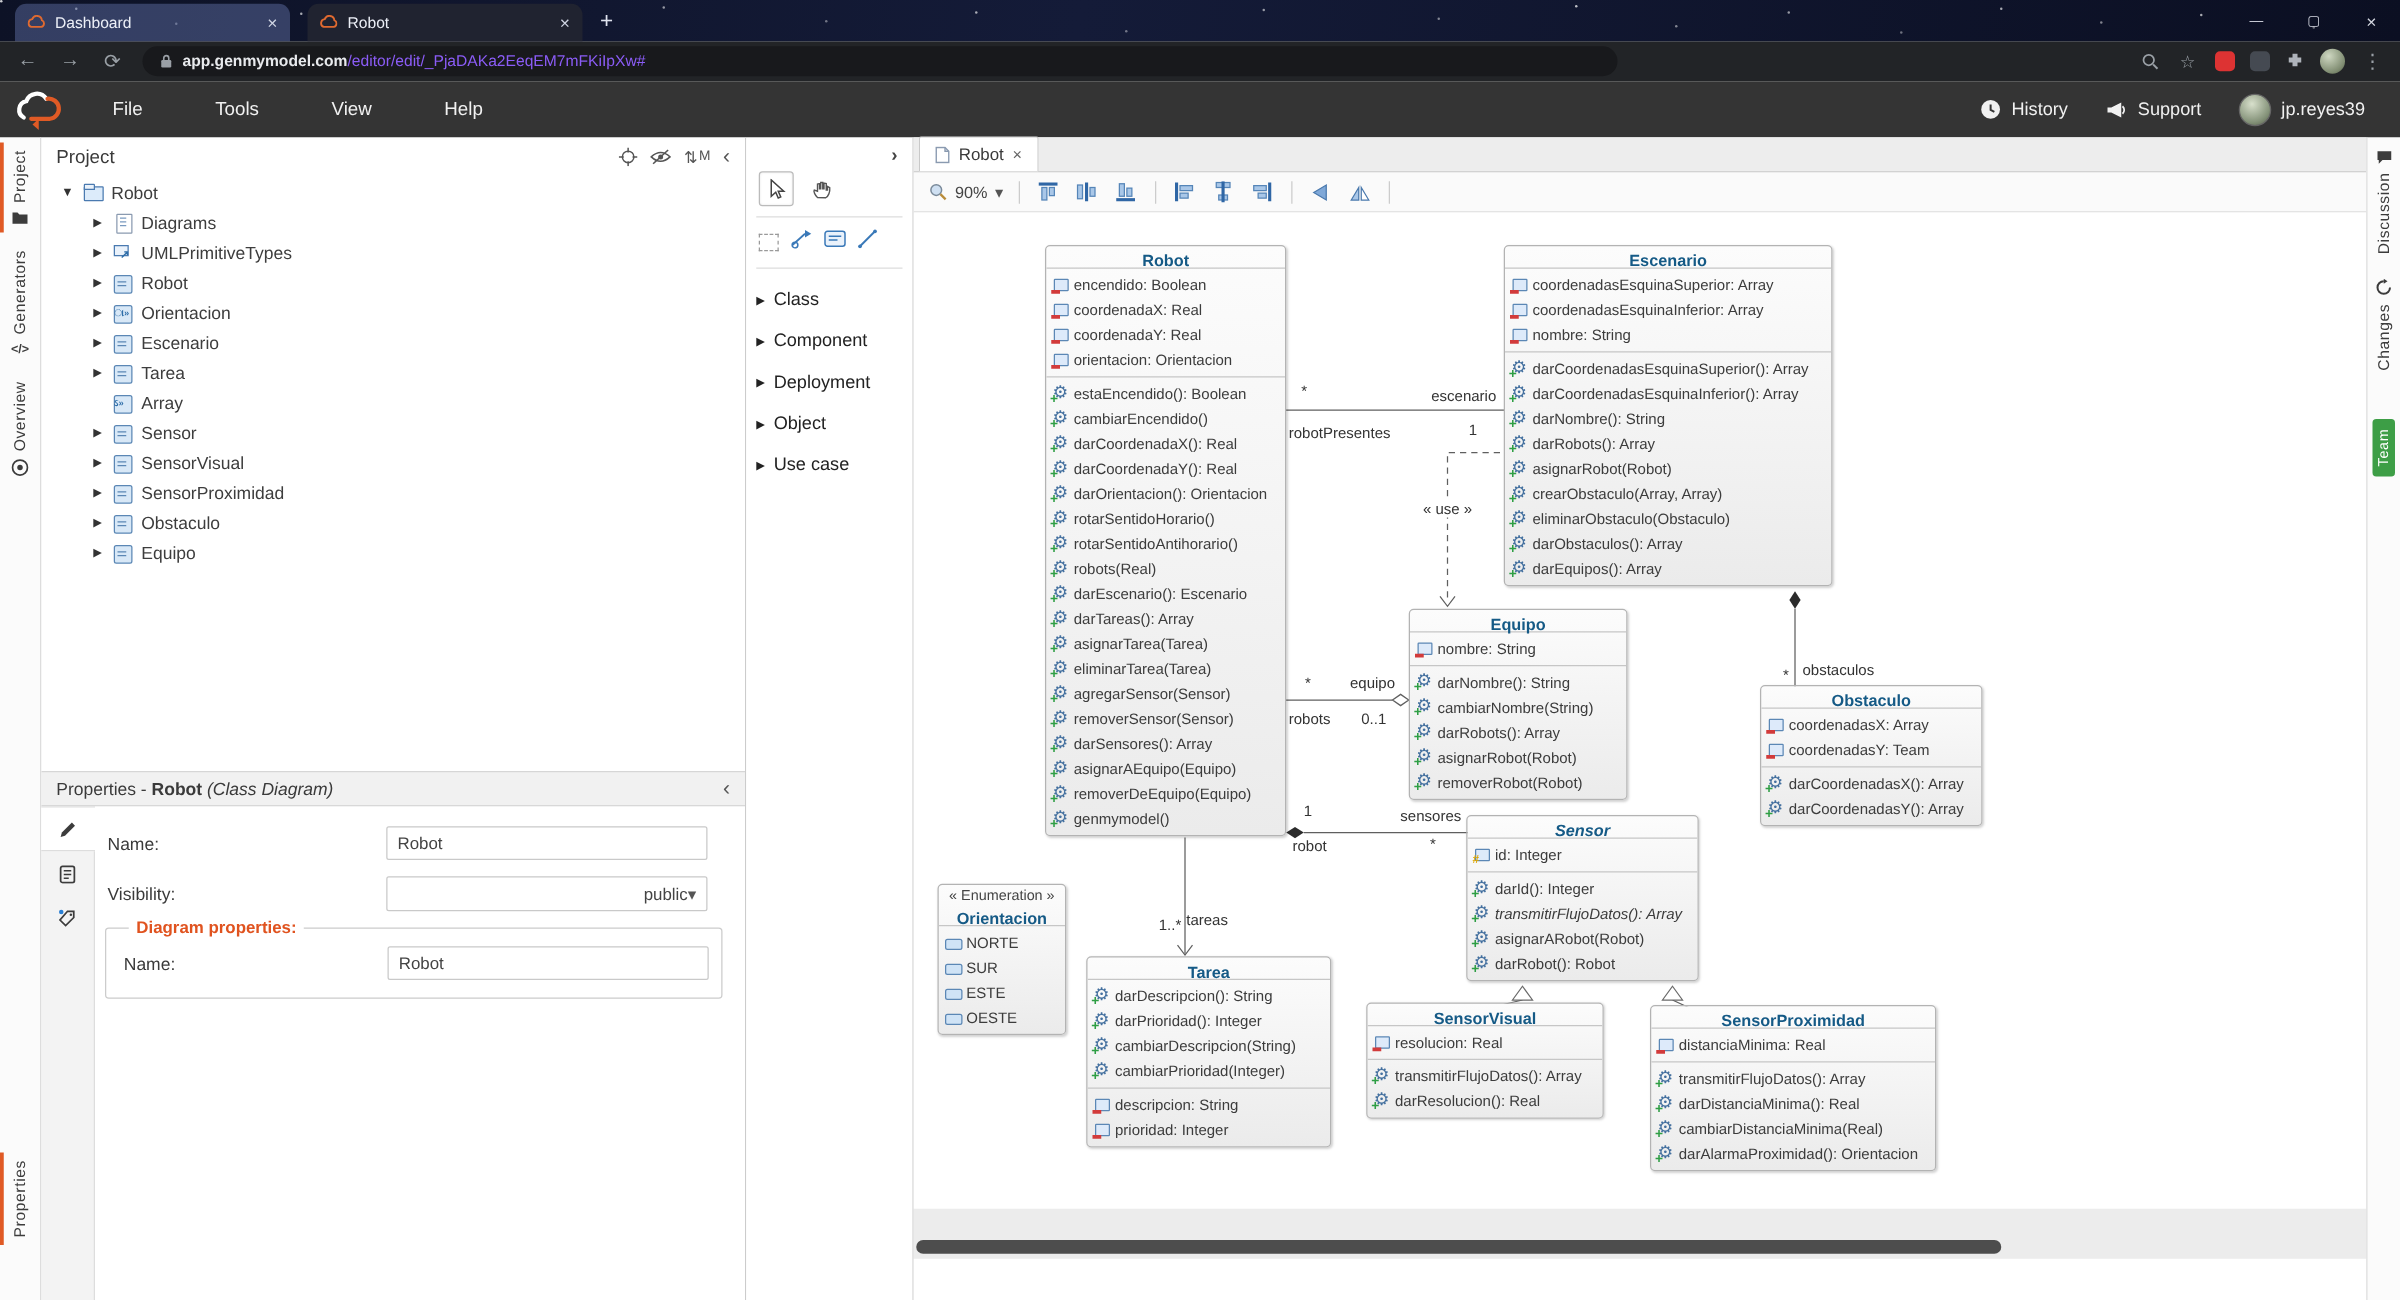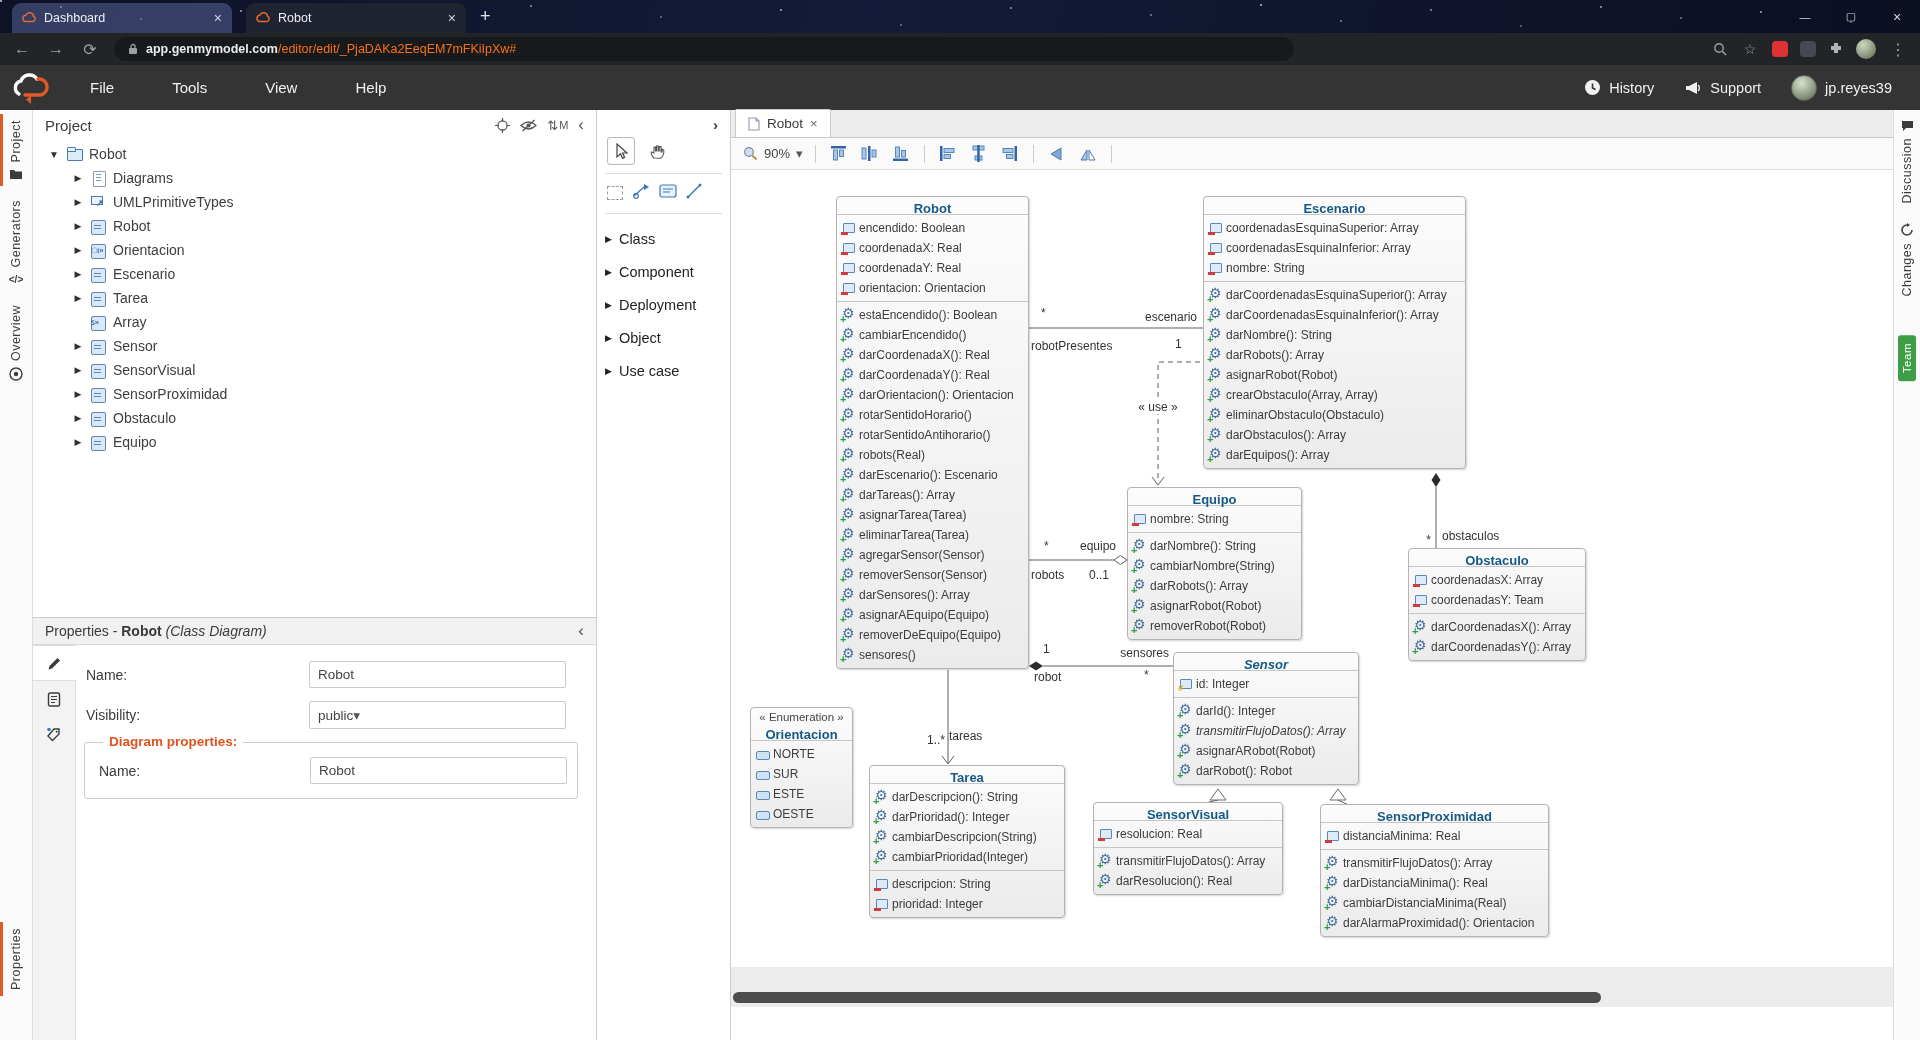--- a/index.html
+++ b/index.html
@@ -21,21 +21,21 @@
   .tab .tab-title{flex:1;white-space:nowrap;overflow:hidden}
   .tab .tab-close{font-size:14px;color:#cfd4e2;cursor:default}
   .newtab{color:#dfe3ee;font-size:18px;margin:0 0 6px 14px;z-index:2}
   .wincontrols{position:absolute;right:0;top:0;height:33px;display:flex;z-index:3}
   .wincontrols span{width:46px;height:33px;display:flex;align-items:center;justify-content:center;color:#d4d7e0;font-size:11px}
   .urlbar{height:32px;background:#222427;display:flex;align-items:center;gap:14px;padding:0 12px}
   .nav-ico{color:#9aa0a6;font-size:16px;width:20px;text-align:center}
   .omnibox{flex:0 0 1180px;height:24px;background:#18191c;border-radius:13px;display:flex;align-items:center;gap:8px;padding:0 14px;font-size:12.5px}
   .omnibox .lock{flex:0 0 auto}
   .url-domain{color:#e8eaed;font-weight:bold}
-  .url-path{color:#f97316}
+  .url-path{color:#8b5cf6}
   .chrome-right{display:flex;align-items:center;gap:12px;margin-left:auto}
   .ext-dot{width:16px;height:16px;border-radius:4px}
   .avatar-sm{width:20px;height:20px;border-radius:50%;background:radial-gradient(circle at 35% 30%,#cfd8c2,#7d8a6f 70%,#4c543f)}
 
   
   .appheader{height:45px;background:#343434;display:flex;align-items:center;color:#f1f1f1}
   .logo{margin:0 18px 0 10px}
   .menu{display:flex;gap:14px}
   .menu .mi{padding:0 22px;font-size:15px;cursor:default}
   .header-right{margin-left:auto;display:flex;align-items:center;gap:30px;padding-right:28px;font-size:14.5px}
@@ -80,21 +80,21 @@
   .props{height:423px;border-top:1px solid #c9c9c9;display:flex;flex-direction:column}
   .props-head{height:27px;background:#f1f1f1;border-bottom:1px solid #d8d8d8;display:flex;align-items:center;padding:0 12px;font-size:14px;color:#3a3a3a}
   .props-body{flex:1;display:flex}
   .pstrip{width:57px;background:#f3f3f3;border-right:1px solid #ddd;display:flex;flex-direction:column}
   .pstrip-cell{height:36px;display:flex;align-items:center;justify-content:center;position:relative}
   .pstrip-cell.sel{background:#fff;border-top:1px solid #ddd;border-bottom:1px solid #ddd;margin-right:-1px}
   .pcontent{flex:1;padding:16px 18px 0 8px;font-size:14px;color:#3a3a3a}
   .prow{display:flex;align-items:center;margin-bottom:13px}
   .prow label{flex:0 0 225px;padding-left:2px}
   .prow input{width:257px;height:27px;border:1px solid #c9c9c9;border-radius:2px;padding:0 8px;font-size:13.5px;color:#444;font-family:inherit}
-  .pselect{width:257px;height:28px;border:1px solid #c9c9c9;border-radius:2px;display:flex;align-items:center;padding:0 8px;font-size:13.5px;color:#444;justify-content:flex-start}
+  .pselect{width:257px;height:28px;border:1px solid #c9c9c9;border-radius:2px;display:flex;align-items:center;padding:0 8px;font-size:13.5px;color:#444;justify-content:flex-end}
   .fieldset{border:1px solid #ccc;border-radius:3px;margin-top:4px;width:494px;padding:14px 0 10px 12px;position:relative}
   .fieldset .legend{position:absolute;top:-9px;left:18px;background:#fff;padding:0 6px;color:#e0531f;font-weight:bold;font-size:13.5px}
   .fieldset .prow{margin-bottom:4px}
   .fieldset .prow label{flex:0 0 213px}
 
   
   .palette{width:134px;border-right:1px solid #ccc;background:#fff;padding:4px 8px;display:flex;flex-direction:column}
   .pal-collapse{align-self:flex-end;color:#444;font-size:15px;font-weight:bold;padding:2px 4px}
   .pal-tools{display:flex;gap:8px;padding:2px 0 8px 2px;border-bottom:1px solid #ddd}
   .pal-btn{width:28px;height:28px;display:flex;align-items:center;justify-content:center;border-radius:3px}
@@ -663,21 +663,21 @@
               <div class="uml-row">
                 <span class="micon micon-public"></span>
                 <span class="mtext">asignarAEquipo(Equipo)</span>
               </div>
               <div class="uml-row">
                 <span class="micon micon-public"></span>
                 <span class="mtext">removerDeEquipo(Equipo)</span>
               </div>
               <div class="uml-row">
                 <span class="micon micon-public"></span>
-                <span class="mtext">sensores()</span>
+                <span class="mtext">genmymodel()</span>
               </div>
             </div>
           </div>
           <div class="uml-node" style="left: 472px; top: 26px; width: 263px;">
             <div class="uml-title">Escenario</div>
             <div class="uml-comp">
               <div class="uml-row">
                 <span class="micon micon-private"></span>
                 <span class="mtext">coordenadasEsquinaSuperior: Array</span>
               </div>

